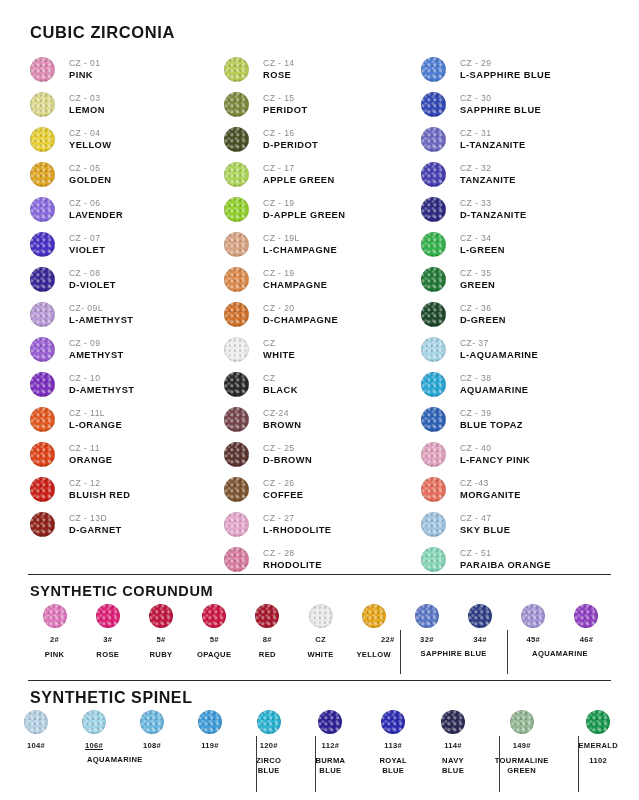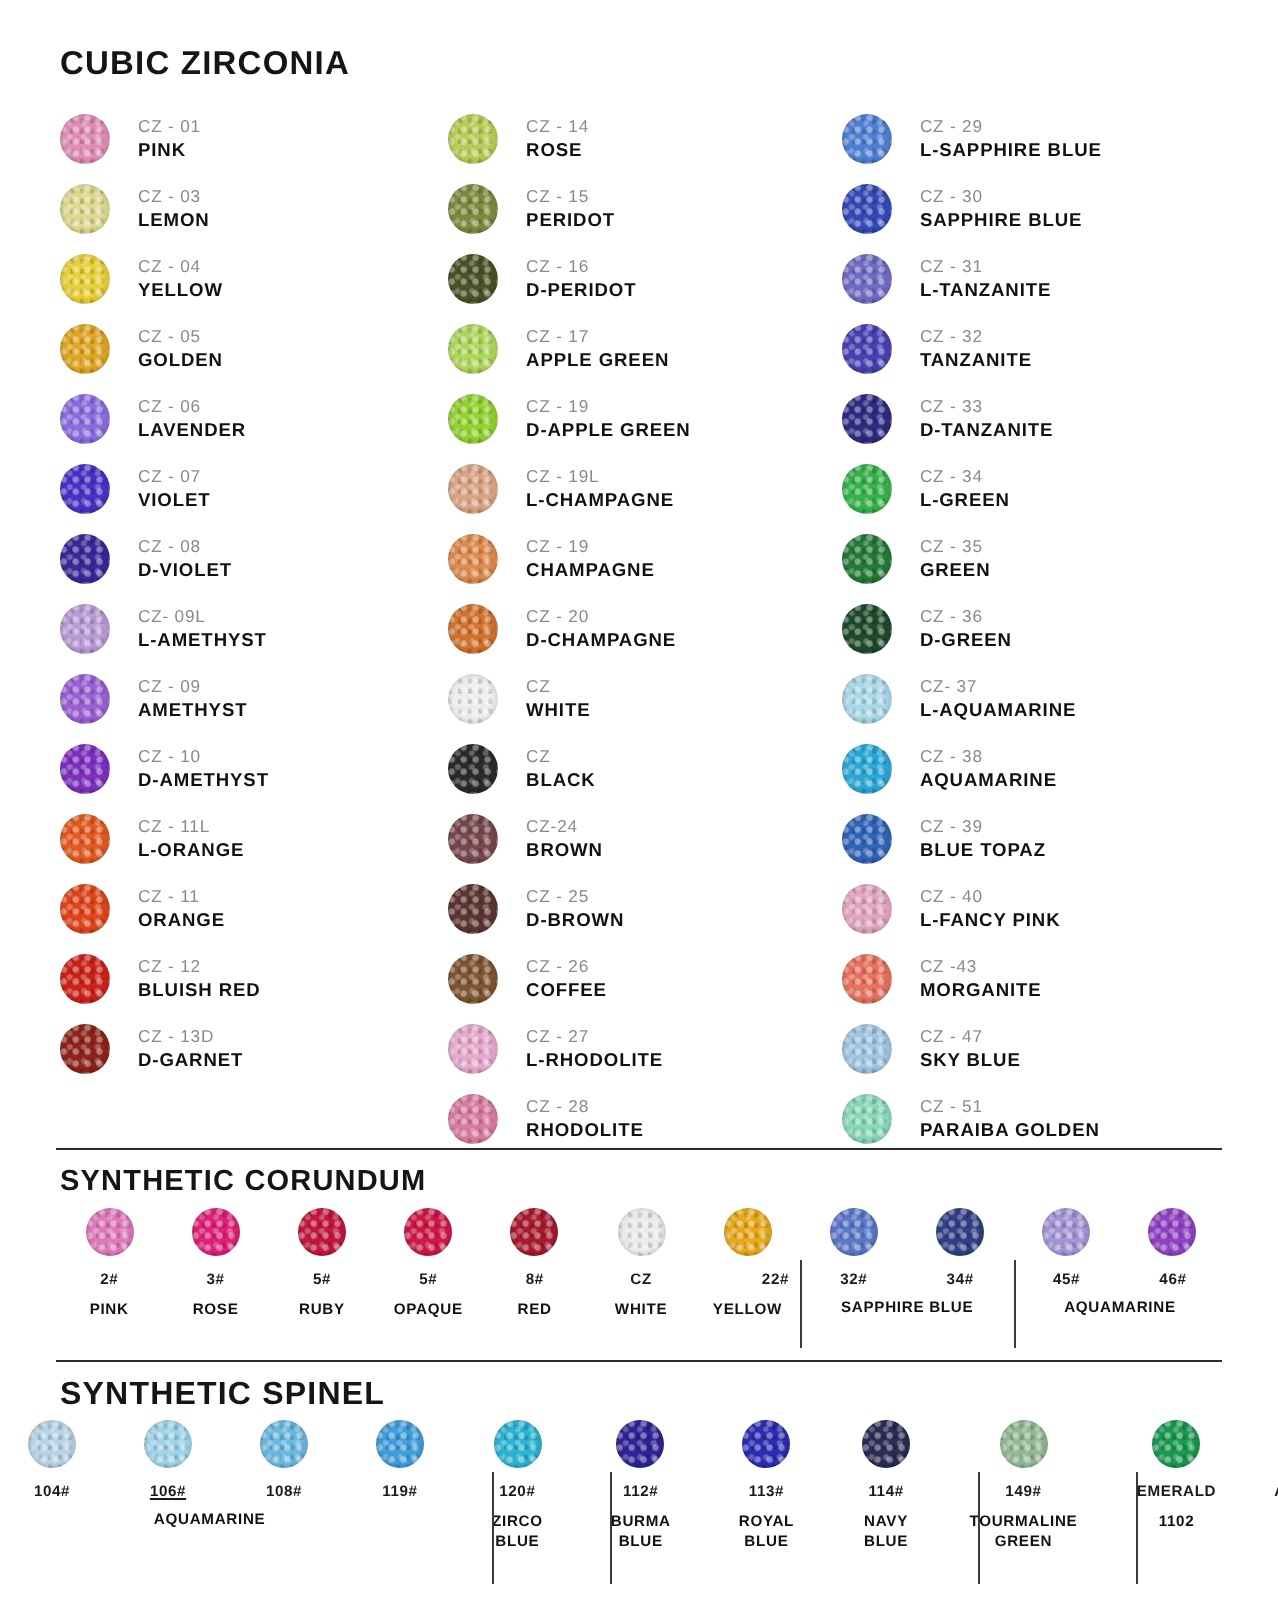--- a/index.html
+++ b/index.html
@@ -114,21 +114,21 @@
     display: flex;
     flex-direction: row;
     align-items: flex-start;
   }
   #corundum-strip {
     left: 28px;
     top: 604px;
     width: 585px;
   }
   #spinel-strip {
-    left: 14px;
+    left: 24px;
     top: 710px;
     width: 590px;
     gap: 34px;
   }
   .strip-cell {
     display: flex;
     flex-direction: column;
     align-items: center;
     position: relative;
     box-sizing: border-box;
@@ -498,21 +498,21 @@
           <div class="swatch" style="background-image: radial-gradient(circle at 30% 30%, rgba(255, 255, 255, 0.4) 0px, rgba(255, 255, 255, 0.4) 18%, rgba(255, 255, 255, 0) 36%), radial-gradient(circle at 70% 65%, rgba(255, 255, 255, 0.28) 0px, rgba(255, 255, 255, 0.28) 14%, rgba(255, 255, 255, 0) 30%), radial-gradient(circle at 15% 75%, rgba(0, 0, 0, 0.16) 0px, rgba(0, 0, 0, 0.16) 16%, rgba(0, 0, 0, 0) 34%), linear-gradient(rgb(159, 196, 226), rgb(159, 196, 226)); background-size: 6px 6px, 7px 7px, 5px 5px, 100% 100%; background-color: rgb(159, 196, 226);"></div>
           <div class="cz-text">
             <div class="cz-code">CZ - 47</div>
             <div class="cz-name">SKY BLUE</div>
           </div>
         </div>
         <div class="cz-item">
           <div class="swatch" style="background-image: radial-gradient(circle at 30% 30%, rgba(255, 255, 255, 0.4) 0px, rgba(255, 255, 255, 0.4) 18%, rgba(255, 255, 255, 0) 36%), radial-gradient(circle at 70% 65%, rgba(255, 255, 255, 0.28) 0px, rgba(255, 255, 255, 0.28) 14%, rgba(255, 255, 255, 0) 30%), radial-gradient(circle at 15% 75%, rgba(0, 0, 0, 0.16) 0px, rgba(0, 0, 0, 0.16) 16%, rgba(0, 0, 0, 0) 34%), linear-gradient(rgb(134, 216, 184), rgb(134, 216, 184)); background-size: 6px 6px, 7px 7px, 5px 5px, 100% 100%; background-color: rgb(134, 216, 184);"></div>
           <div class="cz-text">
             <div class="cz-code">CZ - 51</div>
-            <div class="cz-name">PARAIBA GOLDEN</div>
+            <div class="cz-name">PARAIBA ORANGE</div>
           </div>
         </div>
       </div>
     </div>
 
   <div class="hrule" id="rule-corundum"></div>
   <div class="section-title" id="corundum-title">SYNTHETIC CORUNDUM</div>
   <div class="strip" id="corundum-strip">
       <div class="strip-cell">
         <div class="strip-swatch" style="background-image: radial-gradient(circle at 30% 30%, rgba(255, 255, 255, 0.4) 0px, rgba(255, 255, 255, 0.4) 18%, rgba(255, 255, 255, 0) 36%), radial-gradient(circle at 70% 65%, rgba(255, 255, 255, 0.28) 0px, rgba(255, 255, 255, 0.28) 14%, rgba(255, 255, 255, 0) 30%), radial-gradient(circle at 15% 75%, rgba(0, 0, 0, 0.16) 0px, rgba(0, 0, 0, 0.16) 16%, rgba(0, 0, 0, 0) 34%), linear-gradient(rgb(224, 120, 187), rgb(224, 120, 187)); background-size: 6px 6px, 7px 7px, 5px 5px, 100% 100%; background-color: rgb(224, 120, 187);"></div>

